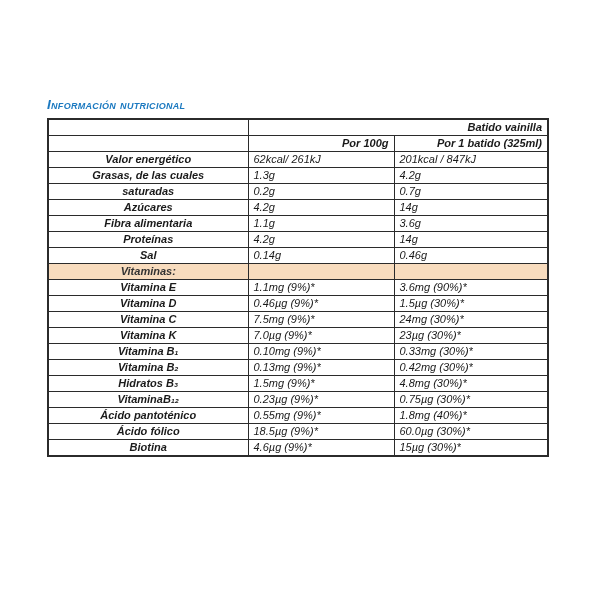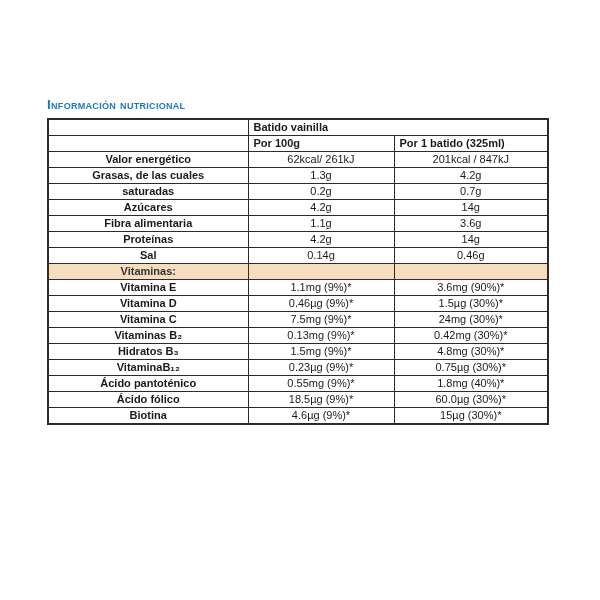--- a/index.html
+++ b/index.html
@@ -9,20 +9,21 @@
   }
   body {
     width: 600px;
     height: 600px;
     font-family: "Liberation Sans", "DejaVu Sans", sans-serif;
     color: #1a1a1a;
     overflow: hidden;
   }
   .page {
     padding: 97px 0 0 47px;
+    font-style: italic;
   }
   .title {
     margin: 0 0 6px 0;
     font-size: 13.5px;
     font-weight: bold;
     letter-spacing: 0.3px;
     font-variant-caps: small-caps;
     color: var(--accent, #1b79c0);
   }
   table.nutri {
@@ -39,28 +40,28 @@
     height: 15px;
     padding: 0 5px;
     font-size: 11px;
     line-height: 1.1;
     vertical-align: middle;
     white-space: nowrap;
     overflow: hidden;
   }
   td.hdr {
     font-weight: bold;
-    text-align: left;
+    text-align: right;
   }
   td.label {
     font-weight: bold;
     text-align: center;
   }
   td.val {
-    text-align: center;
+    text-align: left;
     font-weight: normal;
   }
   tr.section td {
     background: var(--sectionBg, #f8dcbe);
   }
   tr.section td.label {
     color: #333333;
   }
 </style>
 </head>
@@ -136,21 +137,31 @@
           <td class="label">Vitamina D</td>
           <td class="val">0.46µg (9%)*</td>
           <td class="val">1.5µg (30%)*</td>
         </tr>
         <tr>
           <td class="label">Vitamina C</td>
           <td class="val">7.5mg (9%)*</td>
           <td class="val">24mg (30%)*</td>
         </tr>
         <tr>
-          <td class="label">Vitaminas B₂</td>
+          <td class="label">Vitamina K</td>
+          <td class="val">7.0µg (9%)*</td>
+          <td class="val">23µg (30%)*</td>
+        </tr>
+        <tr>
+          <td class="label">Vitamina B₁</td>
+          <td class="val">0.10mg (9%)*</td>
+          <td class="val">0.33mg (30%)*</td>
+        </tr>
+        <tr>
+          <td class="label">Vitamina B₂</td>
           <td class="val">0.13mg (9%)*</td>
           <td class="val">0.42mg (30%)*</td>
         </tr>
         <tr>
           <td class="label">Hidratos B₃</td>
           <td class="val">1.5mg (9%)*</td>
           <td class="val">4.8mg (30%)*</td>
         </tr>
         <tr>
           <td class="label">VitaminaB₁₂</td>

